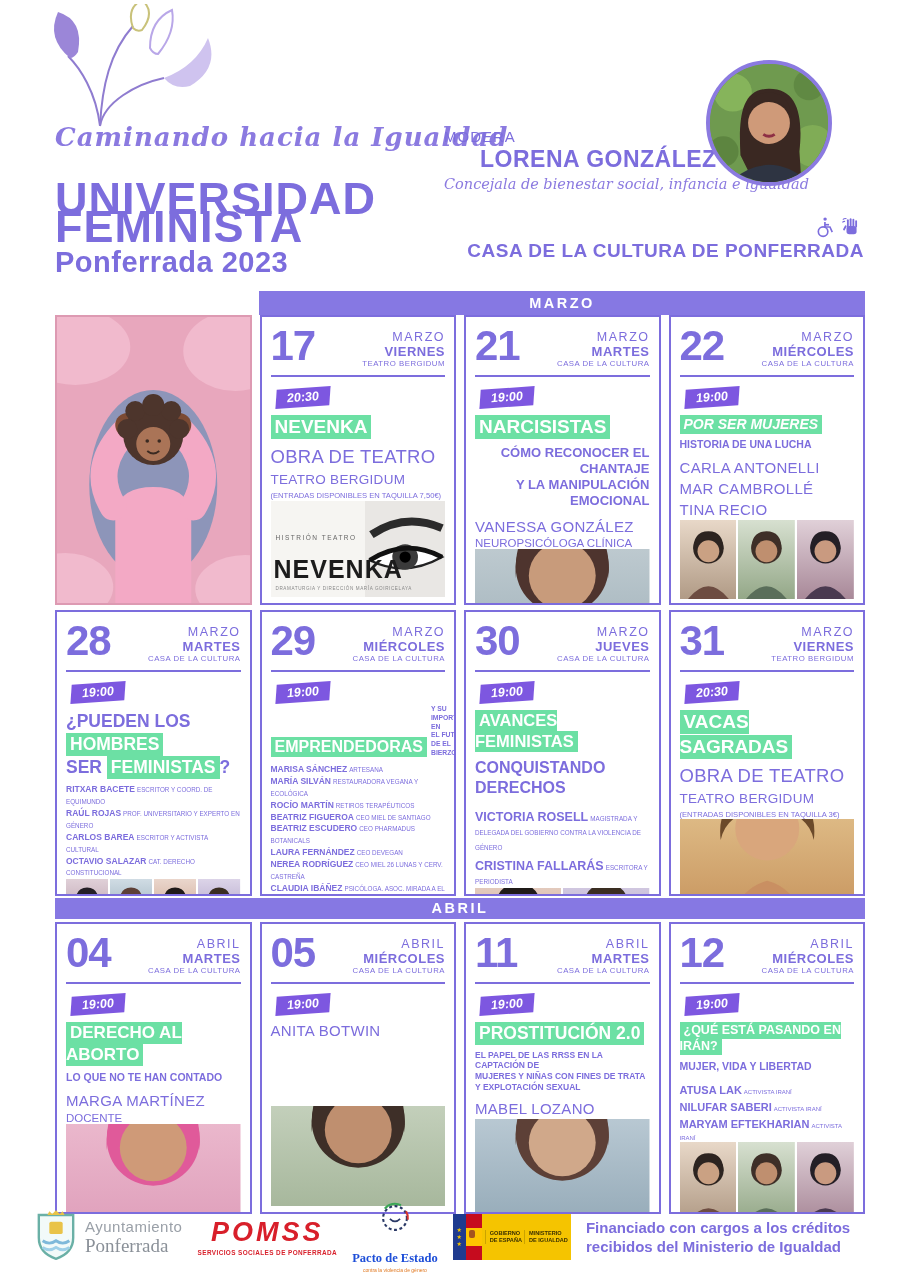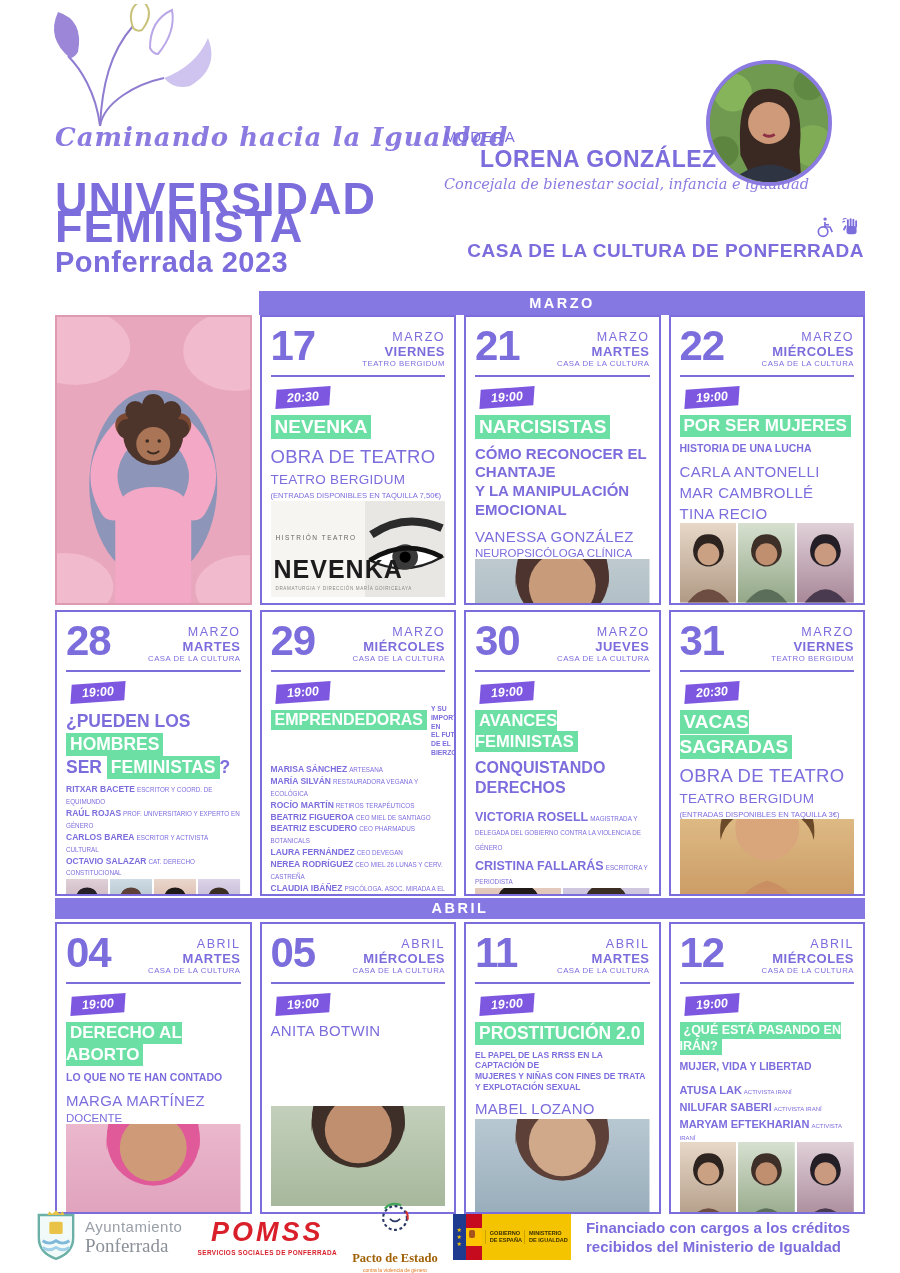--- a/index.html
+++ b/index.html
@@ -49,21 +49,21 @@
   .day-num{font-size:42px;font-weight:800;color:var(--accent);line-height:0.9;letter-spacing:-1px;}
   .date-meta{text-align:right;color:var(--accent);margin-top:3px;}
   .dm-month{font-size:12.5px;letter-spacing:1.5px;}
   .dm-weekday{font-size:13px;font-weight:800;letter-spacing:0.5px;}
   .dm-venue{font-size:7.8px;letter-spacing:0.5px;font-weight:500;}
   .rule{border-top:2px solid var(--accent);margin-top:7px;}
   .time-tag{align-self:flex-start;margin:11px 0 0 5px;background:var(--tag);color:#fff;
     font-weight:700;font-size:12.5px;padding:2px 11px 3px;transform:rotate(-4deg) skewX(-8deg);}
   .title{margin-top:8px;font-weight:800;color:var(--accent);line-height:1.3;}
   .title .hl{background:var(--green);color:#fff;padding:1px 4px 2px;}
-  .title-row{display:flex;align-items:flex-start;gap:4px;}
+  .title-row{display:flex;align-items:flex-end;gap:4px;}
   .title-side{font-size:6.8px;font-weight:800;color:var(--accent);line-height:1.3;margin-top:3px;}
   .subtitle{margin-top:5px;font-weight:800;color:var(--accent);line-height:1.25;}
   .body-big{margin-top:6px;font-size:18.5px;font-weight:500;color:var(--accent);letter-spacing:0.3px;}
   .body-med{margin-top:4px;font-size:13.5px;font-weight:500;color:var(--accent);letter-spacing:0.3px;}
   .body-note{margin-top:4px;font-size:7.6px;font-weight:500;color:var(--accent);}
 
   .speakers{margin-top:6px;color:var(--accent);}
   .spk-lg .spk{margin-top:2px;}
   .spk-lg .spk-name{font-size:15px;font-weight:500;letter-spacing:0.3px;line-height:1.25;}
   .spk-lg .spk-role{font-size:11.5px;margin-top:1px;}
@@ -89,21 +89,21 @@
     align-items:center;justify-content:space-between;gap:10px;}
   .f-item{display:flex;align-items:center;gap:8px;}
   .f-ayto svg{width:42px;height:52px;}
   .f-ayto-l1{font-size:15px;color:#9aa0a8;letter-spacing:0.5px;}
   .f-ayto-l2{font-size:19px;color:#8a9098;font-family:"Liberation Serif",serif;}
   .f-pomss{text-align:center;}
   .f-pomss-name{color:var(--pomss);font-size:27px;font-weight:800;font-style:italic;letter-spacing:3px;line-height:1;}
   .f-pomss-tag{color:var(--pomss);font-size:6.4px;font-weight:700;letter-spacing:0.4px;margin-top:3px;}
   .f-pacto{text-align:center;}
   .f-pacto svg{width:34px;height:34px;}
-  .f-pacto-name{font-size:12.5px;font-weight:700;color:#a16207;font-family:"Liberation Serif",serif;margin-top:12px;}
+  .f-pacto-name{font-size:12.5px;font-weight:700;color:#1d4ed8;font-family:"Liberation Serif",serif;margin-top:12px;}
   .f-pacto-tag{font-size:5px;color:#e07820;margin-top:1px;}
   .gob-box{width:118px;height:46px;background:var(--gobyellow);display:flex;align-items:stretch;}
   .gob-eu{width:13px;background:#1f3b8f;display:flex;flex-direction:column;align-items:center;justify-content:center;gap:1px;}
   .gob-eu span{color:#f5c400;font-size:6px;line-height:1;}
   .gob-flag{width:16px;display:flex;flex-direction:column;}
   .gob-flag .r{flex:1;background:#c60b1e;} .gob-flag .y{flex:1.4;background:#ffc400;position:relative;}
   .gob-flag .y i{position:absolute;left:3px;top:2px;width:6px;height:8px;background:#a5541f;border-radius:2px;display:block;}
   .gob-texts{flex:1;display:flex;align-items:center;justify-content:space-around;padding:0 2px;}
   .gob-t{font-size:5.6px;font-weight:700;color:#3a3000;line-height:1.25;border-left:1px solid #caa300;padding-left:4px;}
   .f-fund{color:var(--accent);font-weight:700;font-size:15px;line-height:1.3;width:278px;}
@@ -246,21 +246,21 @@
               <div class="dm-month">MARZO</div>
               <div class="dm-weekday">MARTES</div>
               <div class="dm-venue">CASA DE LA CULTURA</div>
             </div>
           </div>
           <div class="rule"></div>
           <div class="time-tag">19:00</div>
           <div class="title" style="font-size: 19px;">
             <div class="t-line"><span class="hl">NARCISISTAS</span></div>
           </div>
-          <div class="subtitle" style="font-size: 15px;">
+          <div class="subtitle" style="font-size: 13px; text-align: right;">
             <div>CÓMO RECONOCER EL CHANTAJE</div>
             <div>Y LA MANIPULACIÓN EMOCIONAL</div>
           </div>
           <div class="speakers spk-lg">
             <div class="spk">
               <span class="spk-name" style="display: block;">VANESSA GONZÁLEZ</span>
               <span class="spk-role" style="display: block;">NEUROPSICÓLOGA CLÍNICA</span>
             </div>
           </div>
           <div class="photos" style="height: 106px; grid-template-columns: repeat(1, 1fr);">
@@ -285,21 +285,21 @@
           <div class="day-head">
             <div class="day-num">22</div>
             <div class="date-meta">
               <div class="dm-month">MARZO</div>
               <div class="dm-weekday">MIÉRCOLES</div>
               <div class="dm-venue">CASA DE LA CULTURA</div>
             </div>
           </div>
           <div class="rule"></div>
           <div class="time-tag">19:00</div>
-          <div class="title" style="font-size: 17px;">
+          <div class="title" style="font-size: 14px; font-style: italic;">
             <div class="t-line"><span class="hl">POR SER MUJERES</span></div>
           </div>
           <div class="subtitle" style="font-size: 10.5px;">
             <div>HISTORIA DE UNA LUCHA</div>
           </div>
           <div class="speakers spk-lg">
             <div class="spk">
               <span class="spk-name" style="display: block;">CARLA ANTONELLI</span>
             </div>
             <div class="spk">

